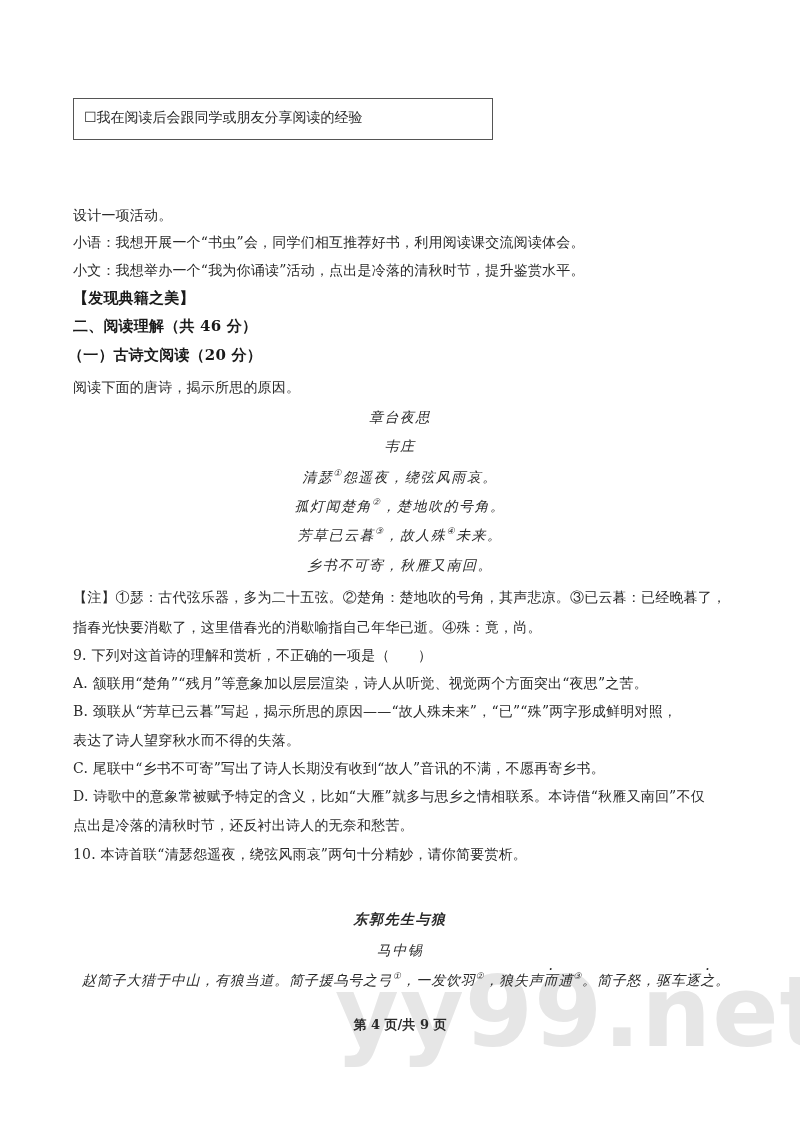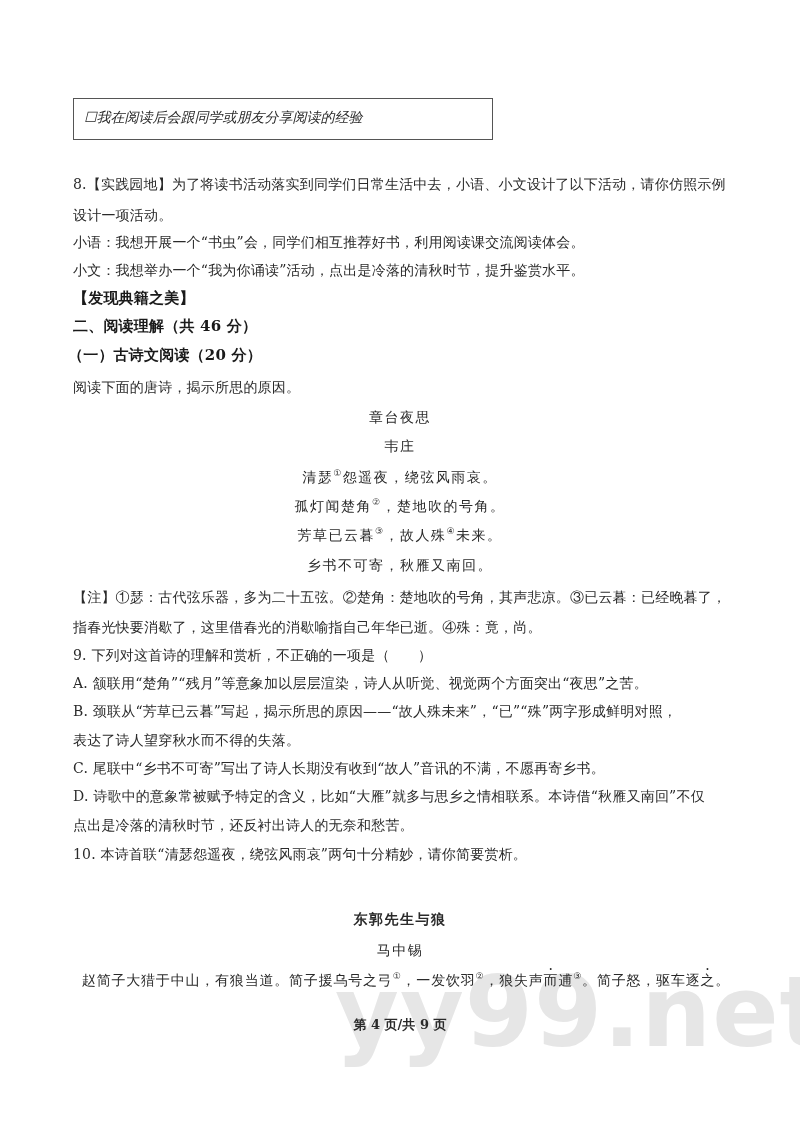--- a/index.html
+++ b/index.html
@@ -4,25 +4,25 @@
 <style>
   html, body { margin: 0; padding: 0; background: #ffffff; }
   body {
     width: 800px; height: 1130px; position: relative; overflow: hidden;
     font-family: "DejaVu Serif", "Liberation Serif", serif;
     color: #2a2a2a;
   }
   .page { position: absolute; left: 0; top: 0; width: 800px; height: 1130px; }
   .line { position: absolute; left: 73px; font-size: 14px; white-space: nowrap; letter-spacing: 0.2px; }
   .bold { font-weight: bold; font-size: 15px; color: #1a1a1a; }
-  .center { left: 0; width: 800px; text-align: center; }
+  .center { left: 0; width: 800px; text-align: center; font-style: italic; }
   .poem { font-family: "DejaVu Serif", serif; font-size: 14px; letter-spacing: 1.5px; }
   .checkbox-box {
     position: absolute; left: 73px; top: 98px; width: 420px; height: 42px;
-    border: 1.5px solid #555; box-sizing: border-box; font-style: italic;
+    border: 1.5px solid #555; box-sizing: border-box;
   }
   .checkbox-box .txt { position: absolute; left: 10px; top: 10px; font-size: 14px; }
   sup { font-size: 9px; vertical-align: super; line-height: 0; }
   .dot { position: relative; display: inline-block; }
   .dot::before { content: "·"; position: absolute; top: -11px; left: 50%; transform: translateX(-50%); font-size: 14px; }
   .watermark {
     position: absolute; left: 335px; top: 955px;
     font-family: "DejaVu Sans", sans-serif; font-weight: bold;
     font-size: 98px; color: #e6e6e6; letter-spacing: 1px; z-index: 0;
   }
@@ -33,21 +33,20 @@
 <body>
 
 <div class="page">
 
   <div class="checkbox-box">
     <span class="txt">
       <span>☐</span><span>我在阅读后会跟同学或朋友分享阅读的经验</span>
     </span>
   </div>
 
-  <div class="line" style="top:176px">8.【实践园地】为了将读书活动落实到同学们日常生活中去，小语、小文设计了以下活动，请你仿照示例</div>
   <div class="line" style="top:207px">设计一项活动。</div>
   <div class="line" style="top:234px">小语：我想开展一个“书虫”会，同学们相互推荐好书，利用阅读课交流阅读体会。</div>
   <div class="line" style="top:262px">小文：我想举办一个“我为你诵读”活动，点出是冷落的清秋时节，提升鉴赏水平。</div>
 
   <div class="line bold" style="top:289px">【发现典籍之美】</div>
   <div class="line bold" style="top:317px">二、阅读理解（共 46 分）</div>
   <div class="line bold" style="top:346px; left:68px">（一）古诗文阅读（20 分）</div>
   <div class="line" style="top:379px">阅读下面的唐诗，揭示所思的原因。</div>
 
   <div class="line center poem" style="top:409px">章台夜思</div>

